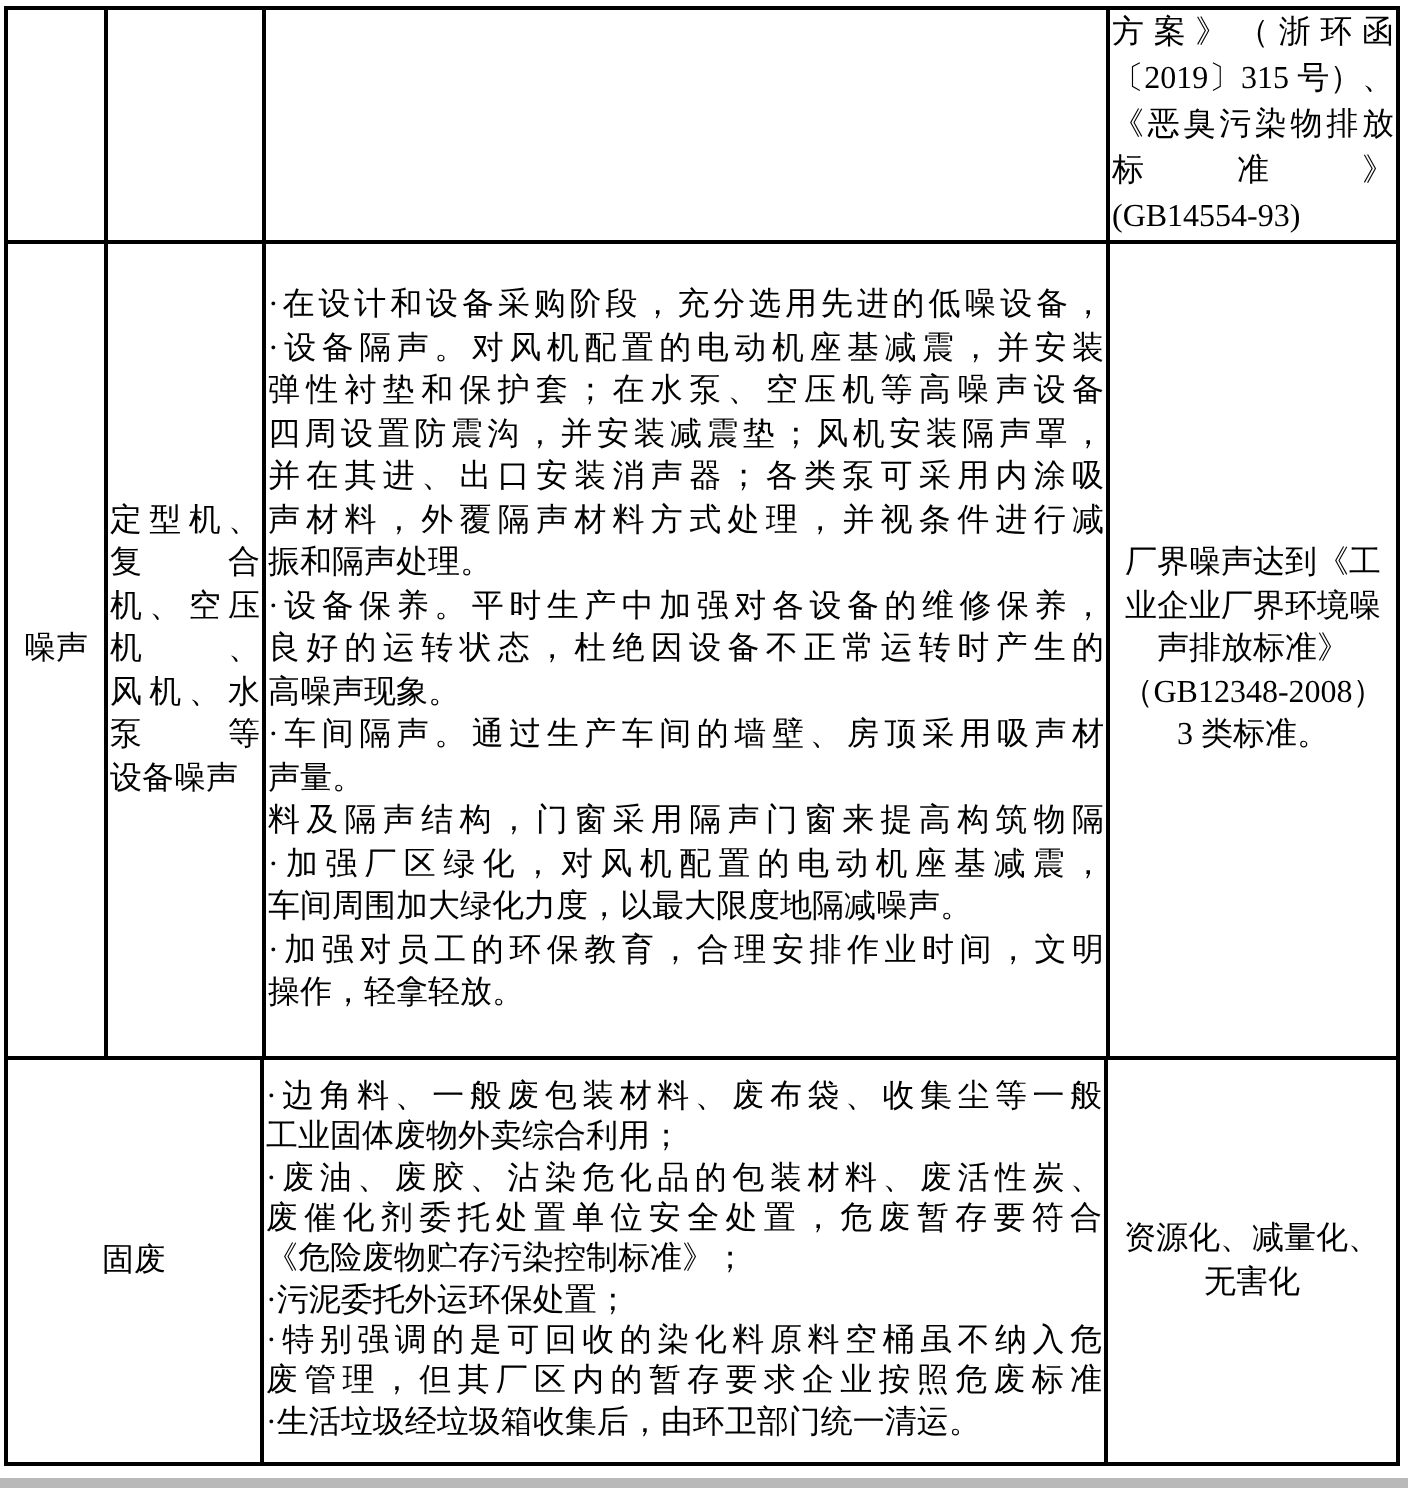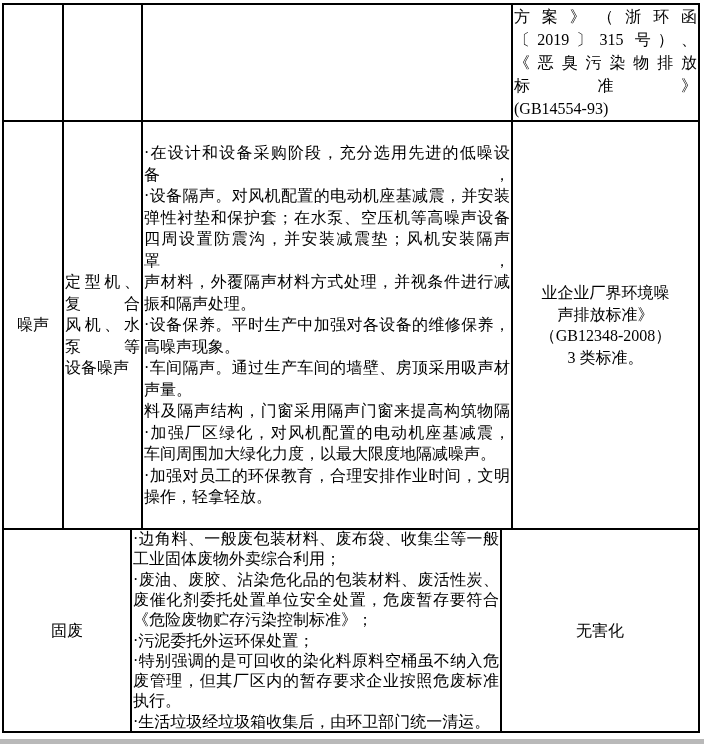--- a/index.html
+++ b/index.html
@@ -16,23 +16,23 @@
   .row{display:flex;box-sizing:border-box}
   .row + .row{border-top:2px solid #000}
   .r1{height:115px}
   .r2{height:408px}
   .r3{height:203px}
   .cell{
     box-sizing:border-box;display:flex;flex-direction:column;
     justify-content:center;overflow:hidden;padding:0 1px;
   }
   .cell + .cell{border-left:2px solid #000}
-  .c1{width:58px}
+  .c1{width:48px}
   .c2{width:79px}
-  .c3{width:370px}
+  .c3{width:422px}
   .c4{flex:1}
   .c12{width:126px}
   .line{line-height:21.5px;min-height:1em}
   .r1 .line{line-height:23px}
   .r3 .c3 .line{line-height:20.3px}
   .para{margin:0}
   .m-just .line,.m-dist .line{text-align:justify;text-align-last:justify}
   .m-just .line.pl{text-align-last:left}
   .m-center .line{text-align:center;text-align-last:center}
   .page-shadow-bottom{
@@ -57,54 +57,58 @@
       </div>
   </div>
 
   <div class="row r2">
     <div class="cell c1 m-center">
       <div class="line">噪声</div>
     </div>
     <div class="cell c2 m-just">
         <div class="para">
           <div class="line">定型机、复合</div>
+          <div class="line">机、空压机、</div>
           <div class="line">风机、水泵等</div>
           <div class="line pl">设备噪声</div>
         </div>
       </div>
     <div class="cell c3 m-just">
         <div class="para">
           <div class="line">·在设计和设备采购阶段，充分选用先进的低噪设备，</div>
         </div>
         <div class="para">
           <div class="line">·设备隔声。对风机配置的电动机座基减震，并安装</div>
           <div class="line">弹性衬垫和保护套；在水泵、空压机等高噪声设备</div>
           <div class="line">四周设置防震沟，并安装减震垫；风机安装隔声罩，</div>
+          <div class="line">并在其进、出口安装消声器；各类泵可采用内涂吸</div>
           <div class="line">声材料，外覆隔声材料方式处理，并视条件进行减</div>
           <div class="line pl">振和隔声处理。</div>
         </div>
         <div class="para">
           <div class="line">·设备保养。平时生产中加强对各设备的维修保养，</div>
+          <div class="line">良好的运转状态，杜绝因设备不正常运转时产生的</div>
           <div class="line pl">高噪声现象。</div>
         </div>
         <div class="para">
           <div class="line">·车间隔声。通过生产车间的墙壁、房顶采用吸声材</div>
           <div class="line pl">声量。</div>
           <div class="line">料及隔声结构，门窗采用隔声门窗来提高构筑物隔</div>
         </div>
         <div class="para">
           <div class="line">·加强厂区绿化，对风机配置的电动机座基减震，</div>
           <div class="line pl">车间周围加大绿化力度，以最大限度地隔减噪声。</div>
         </div>
         <div class="para">
           <div class="line">·加强对员工的环保教育，合理安排作业时间，文明</div>
           <div class="line pl">操作，轻拿轻放。</div>
         </div>
       </div>
     <div class="cell c4 m-center">
+        <div class="line">厂界噪声达到《工</div>
         <div class="line">业企业厂界环境噪</div>
         <div class="line">声排放标准》</div>
         <div class="line">（GB12348-2008）</div>
         <div class="line">3 类标准。</div>
       </div>
   </div>
 
   <div class="row r3">
     <div class="cell c12 m-center">
       <div class="line">固废</div>
@@ -118,26 +122,26 @@
           <div class="line">·废油、废胶、沾染危化品的包装材料、废活性炭、</div>
           <div class="line">废催化剂委托处置单位安全处置，危废暂存要符合</div>
           <div class="line pl">《危险废物贮存污染控制标准》；</div>
         </div>
         <div class="para">
           <div class="line pl">·污泥委托外运环保处置；</div>
         </div>
         <div class="para">
           <div class="line">·特别强调的是可回收的染化料原料空桶虽不纳入危</div>
           <div class="line">废管理，但其厂区内的暂存要求企业按照危废标准</div>
-          <div class="line pl">执行。</div>
         </div>
         <div class="para">
           <div class="line pl">·生活垃圾经垃圾箱收集后，由环卫部门统一清运。</div>
         </div>
       </div>
     <div class="cell c4 m-center">
+        <div class="line">资源化、减量化、</div>
         <div class="line">无害化</div>
       </div>
   </div>
 
 </div>
 
 <div class="page-shadow-bottom" style="background: rgb(185, 185, 185);"></div>
 
 </body></html>

